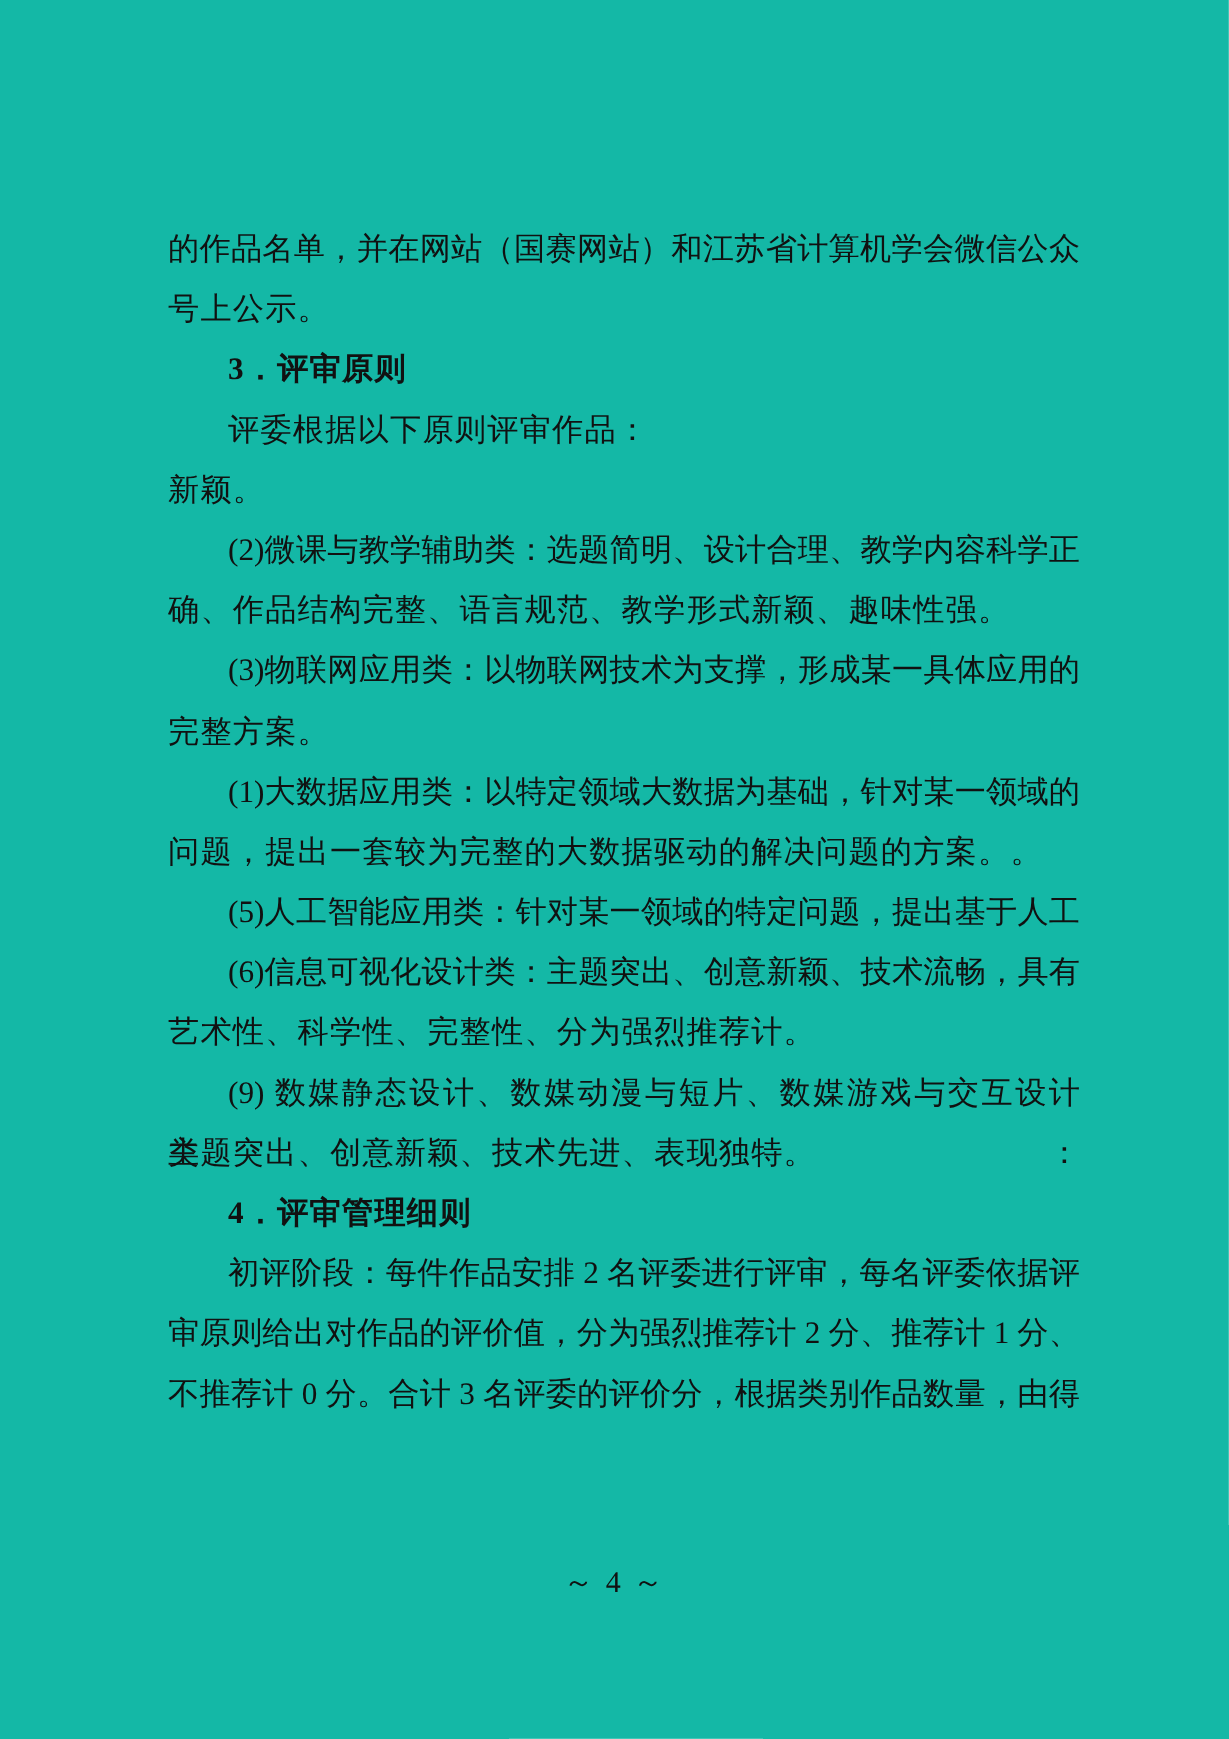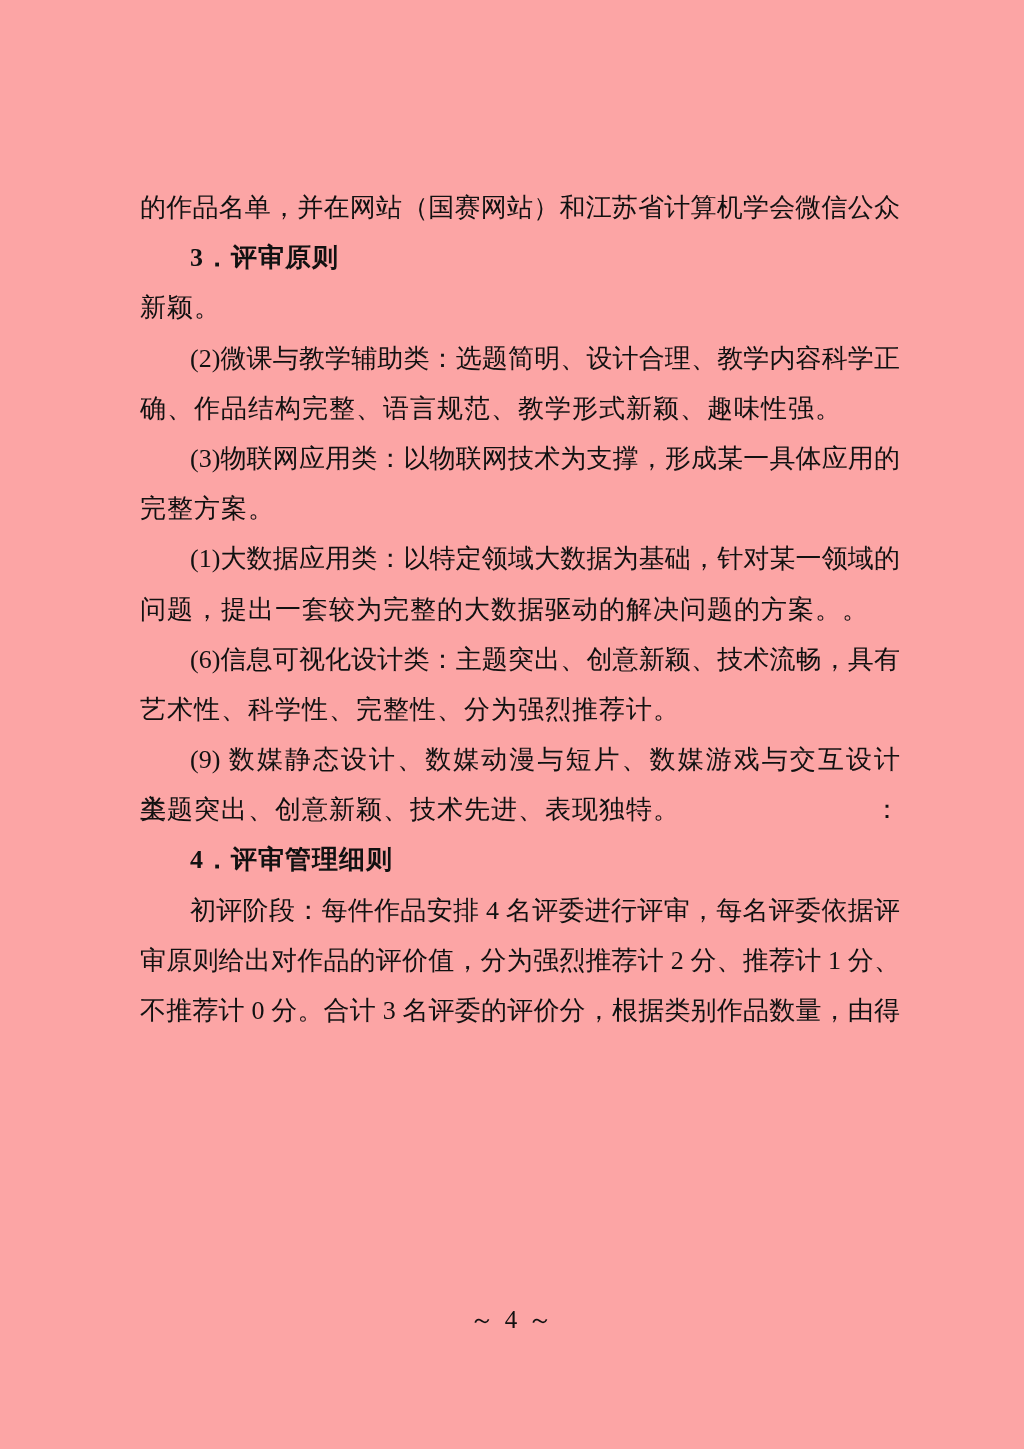--- a/index.html
+++ b/index.html
@@ -13,21 +13,21 @@
     height: 1449px;
     font-family: "Liberation Serif", "DejaVu Serif", serif;
     color: #111111;
     overflow: hidden;
   }
   .page {
     position: absolute;
     left: 0; top: 0;
     width: 1024px;
     height: 1449px;
-    background: #fca5a5;
+    background: #14b8a6;
   }
   .content {
     position: absolute;
     left: 140px;
     top: 183px;
     width: 760px;
   }
   .line {
     height: 50.2px;
     line-height: 50.2px;
@@ -59,31 +59,34 @@
     letter-spacing: 2px;
     color: #111111;
   }
 </style>
 </head>
 <body>
 
 <div class="page">
   <div class="content">
     <div class="line justify">的作品名单，并在网站（国赛网站）和江苏省计算机学会微信公众</div>
+    <div class="line">号上公示。</div>
     <div class="line bold indent">3．评审原则</div>
+    <div class="line indent">评委根据以下原则评审作品：</div>
     <div class="line">新颖。</div>
     <div class="line indent justify">(2)微课与教学辅助类：选题简明、设计合理、教学内容科学正</div>
     <div class="line">确、作品结构完整、语言规范、教学形式新颖、趣味性强。</div>
     <div class="line indent justify">(3)物联网应用类：以物联网技术为支撑，形成某一具体应用的</div>
     <div class="line">完整方案。</div>
     <div class="line indent justify">(1)大数据应用类：以特定领域大数据为基础，针对某一领域的</div>
     <div class="line">问题，提出一套较为完整的大数据驱动的解决问题的方案。。</div>
+    <div class="line indent justify">(5)人工智能应用类：针对某一领域的特定问题，提出基于人工</div>
     <div class="line indent justify">(6)信息可视化设计类：主题突出、创意新颖、技术流畅，具有</div>
     <div class="line">艺术性、科学性、完整性、分为强烈推荐计。</div>
     <div class="line indent justify">(9) 数媒静态设计、数媒动漫与短片、数媒游戏与交互设计类：</div>
     <div class="line">主题突出、创意新颖、技术先进、表现独特。</div>
     <div class="line bold indent">4．评审管理细则</div>
-    <div class="line indent justify">初评阶段：每件作品安排 4 名评委进行评审，每名评委依据评</div>
+    <div class="line indent justify">初评阶段：每件作品安排 2 名评委进行评审，每名评委依据评</div>
     <div class="line justify">审原则给出对作品的评价值，分为强烈推荐计 2 分、推荐计 1 分、</div>
     <div class="line justify">不推荐计 0 分。合计 3 名评委的评价分，根据类别作品数量，由得</div>
   </div>
   <div class="footer">～ 4 ～</div>
 </div>
 
 </body></html>

